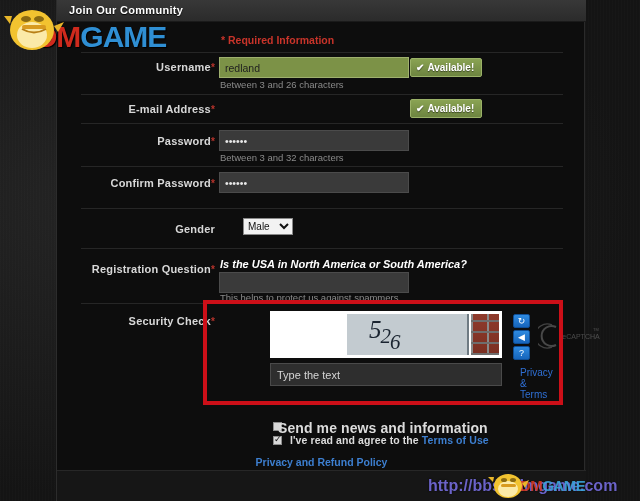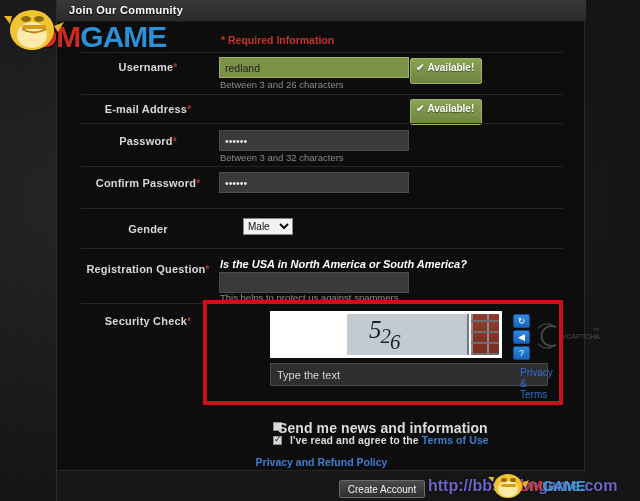--- a/index.html
+++ b/index.html
@@ -54,42 +54,42 @@
   
   .required-note {
     position: absolute; left: 164px; top: 34px;
     color: #c9342a; font-size: 10.5px; font-weight: bold;
   }
   .divider {
     position: absolute; left: 24px; width: 482px; height: 1px;
     background: #262626;
   }
   .lbl {
-    position: absolute; text-align: center;
+    position: absolute; text-align: right;
     color: #d8d8d8; font-size: 11px; font-weight: bold;
     letter-spacing: 0.2px;
   }
   .star { color: #b8342c; font-size: 10px; font-weight: bold; }
   .hint { position: absolute; color: #8a8a8a; font-size: 9.5px; }
   .inp {
     position: absolute;
     height: 21px;
     border: 1px solid #4b4b4b;
     background: #3a3a3a;
     color: #e8e8e8;
     font-size: 10.5px;
     font-family: "Liberation Sans", sans-serif;
     padding: 0 5px;
     line-height: 19px;
     outline: none;
   }
   .inp.green { background: #7c9247; border: 1px solid #9fb06e; color: #1f1f1f; }
   .avail {
     position: absolute;
-    height: 26px;
+    height: 19px;
     background: linear-gradient(#8aa353, #6d8440);
     border: 1px solid #9bb268;
     border-radius: 2px;
     color: #ffffff;
     font-size: 10px; font-weight: bold;
     line-height: 17px;
     padding: 0 7px 0 5px;
     white-space: nowrap;
     text-shadow: 0 1px 1px rgba(0,0,0,0.5);
   }
@@ -155,21 +155,21 @@
     color: #fff; font-size: 9px;
     text-align: center; line-height: 12px;
   }
   #cap-logo {
     position: absolute; left: 268px; top: 12px;
     width: 62px; height: 26px;
     opacity: 0.30;
   }
   #cap-input {
     position: absolute; left: 0; top: 52px;
-    width: 278px; height: 23px;
+    width: 232px; height: 23px;
     background: #2e2e2e;
     border: 1px solid #4a4a4a;
     color: #d5d5d5;
     font-size: 11px;
     padding: 0 6px;
     line-height: 21px;
     font-family: "Liberation Sans", sans-serif;
     outline: none;
   }
   #cap-input::placeholder { color: #d5d5d5; opacity: 1; }
@@ -330,21 +330,20 @@
 
     <div class="cbox checked" style="left:216px; top:436px;"></div>
     <div class="cblabel" style="left:233px; top:434px; font-size:10.5px; color:#dcdcdc;">
       <span>I've read and agree to the</span>
       <a href="#" class="lnk" style="text-decoration:none;">Terms of Use</a>
     </div>
 
     <a href="#" class="center-lnk" style="top:456px;">Privacy and Refund Policy</a>
 
     <div id="footer-bar"></div>
-    <button id="create-btn">Create Account</button>
 
   </div>
 
   <div id="redbox"></div>
 
   <svg id="duck" viewBox="0 0 64 52">
     <ellipse cx="30" cy="28" rx="22" ry="20" fill="#f2c330"></ellipse>
     <ellipse cx="30" cy="33" rx="15" ry="13" fill="#fbeaa8"></ellipse>
     <path d="M8 22 L2 14 L10 14 Z" fill="#e8b62a"></path>
     <path d="M52 24 L62 20 L56 30 Z" fill="#e8b62a"></path>

